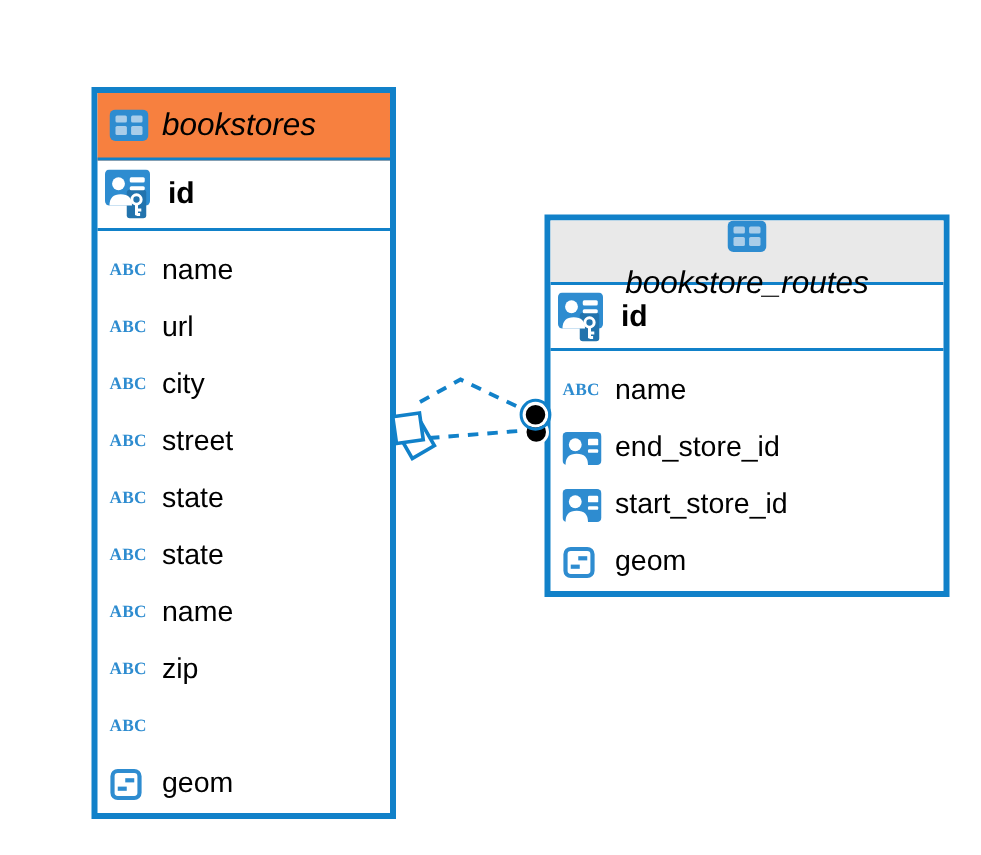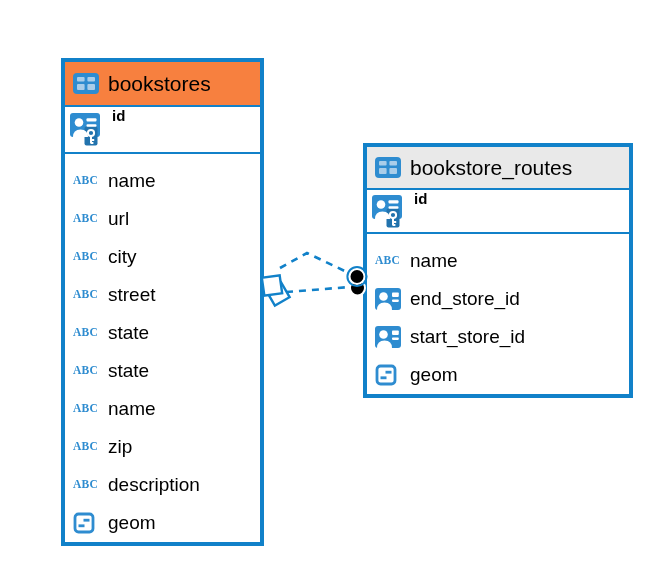--- a/index.html
+++ b/index.html
@@ -26,29 +26,29 @@
     position:absolute;background:#ffffff;
     border:4px solid var(--table_border);
     box-sizing:border-box;
   }
   .t-left{left:61px;top:58px;width:203px;height:488px;}
   .t-right{left:363px;top:143px;width:270px;height:255px;}
 
   .thead{
     display:flex;align-items:center;gap:9px;padding:0 8px;
     border-bottom:2px solid var(--table_border);
-    font-size:21px;white-space:nowrap;
+    font-size:21px;white-space:nowrap;font-style:italic;
   }
   .t-left .thead{height:43px;background:var(--header_left);}
-  .t-right .thead{height:41px;background:var(--header_right);}
+  .t-right .thead{height:41px;background:var(--header_right);flex-direction:column;}
 
   .pkrow{
-    display:flex;gap:8px;padding:0 5px;
+    display:flex;align-items:center;gap:8px;padding:0 5px;
     border-bottom:2px solid var(--table_border);
-    font-weight:bold;font-size:15px;
+    font-weight:bold;font-size:20px;
   }
   .t-left .pkrow{height:45px;}
   .t-right .pkrow{height:42px;}
 
   .cols{padding-top:8px;}
   .crow{
     display:flex;align-items:center;gap:9px;
     height:38px;padding:0 8px;font-size:19px;white-space:nowrap;
   }
   .ic{flex:0 0 auto;display:inline-flex;align-items:center;justify-content:center;line-height:0;}
@@ -133,21 +133,20 @@
       <div class="crow">
         <span class="ic abc">ABC</span>
         <span>name</span>
       </div>
       <div class="crow">
         <span class="ic abc">ABC</span>
         <span>zip</span>
       </div>
       <div class="crow">
         <span class="ic abc">ABC</span>
-        <span>description</span>
       </div>
       <div class="crow">
         <span class="ic" style="width:26px;justify-content:flex-start;">
           <svg width="22" height="22" viewBox="0 0 22 22">
             <rect x="2" y="2" width="18" height="18" rx="3.5" fill="#ffffff" class="icon-stroke" stroke-width="2.8"></rect>
             <rect x="10.5" y="6.8" width="6" height="2.8" class="icon-blue"></rect>
             <rect x="5.5" y="12.4" width="6" height="2.8" class="icon-blue"></rect>
           </svg>
         </span>
         <span>geom</span>

